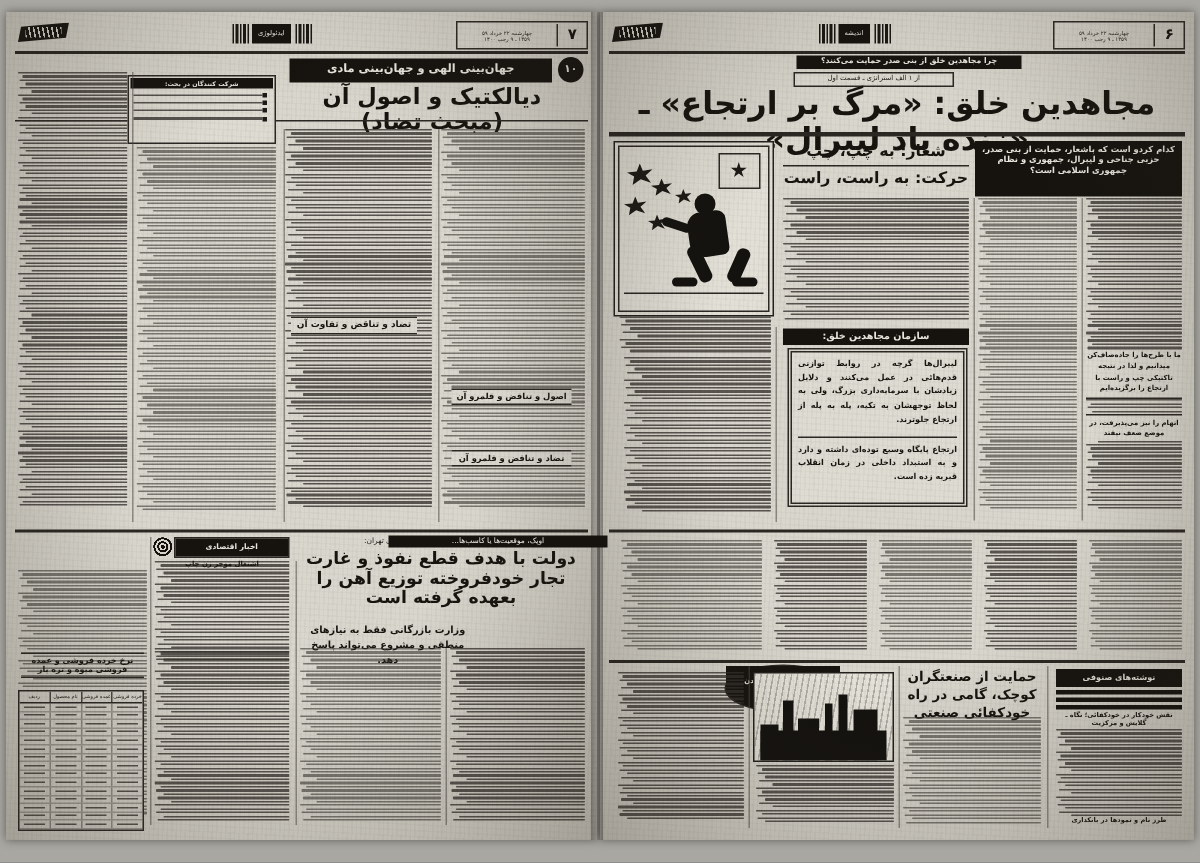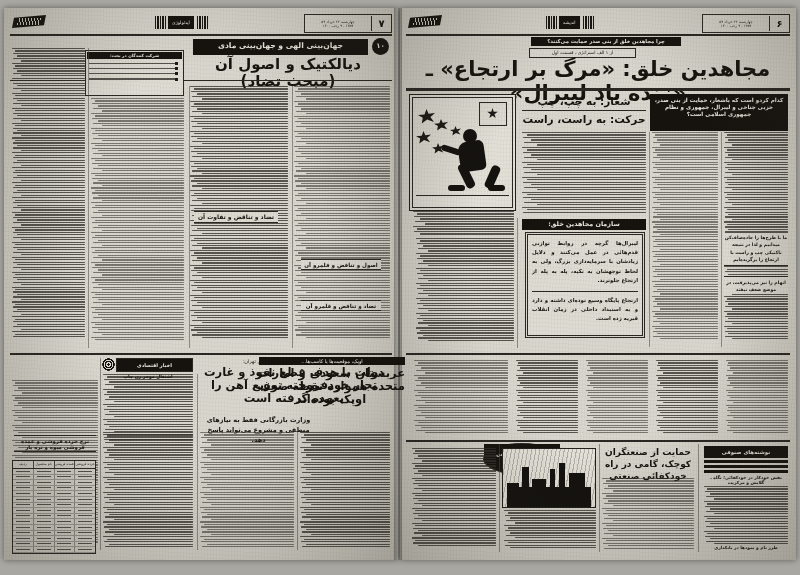--- a/index.html
+++ b/index.html
@@ -1791,16 +1791,15 @@
 
     <div class="colrule" style="top:436px;right:97px;height:108px;"></div>
     <div class="colrule" style="top:436px;right:196px;height:108px;"></div>
     <div class="colrule" style="top:436px;right:296px;height:108px;"></div>
 
     <div class="grain"></div>
     <div class="vignette"></div>
   </div>
 
   <div class="kicker" style="position:absolute;top:357px;right:395px;width:146px;background:#16130f;color:#ece9e1;font-size:5px;line-height:8px;height:8px;z-index:5;">اوپک، موقعیت‌ها یا کاسب‌ها...</div>
-  <div class="hl" style="position:absolute;top:367px;right:394px;width:150px;font-size:11.5px;z-index:5;">عربستان سعودی و امارات متحده همواره نقطه ضعف اوپک بوده‌اند</div>
 
   <div class="gutter"></div>
 </div>
 
 </body></html>

